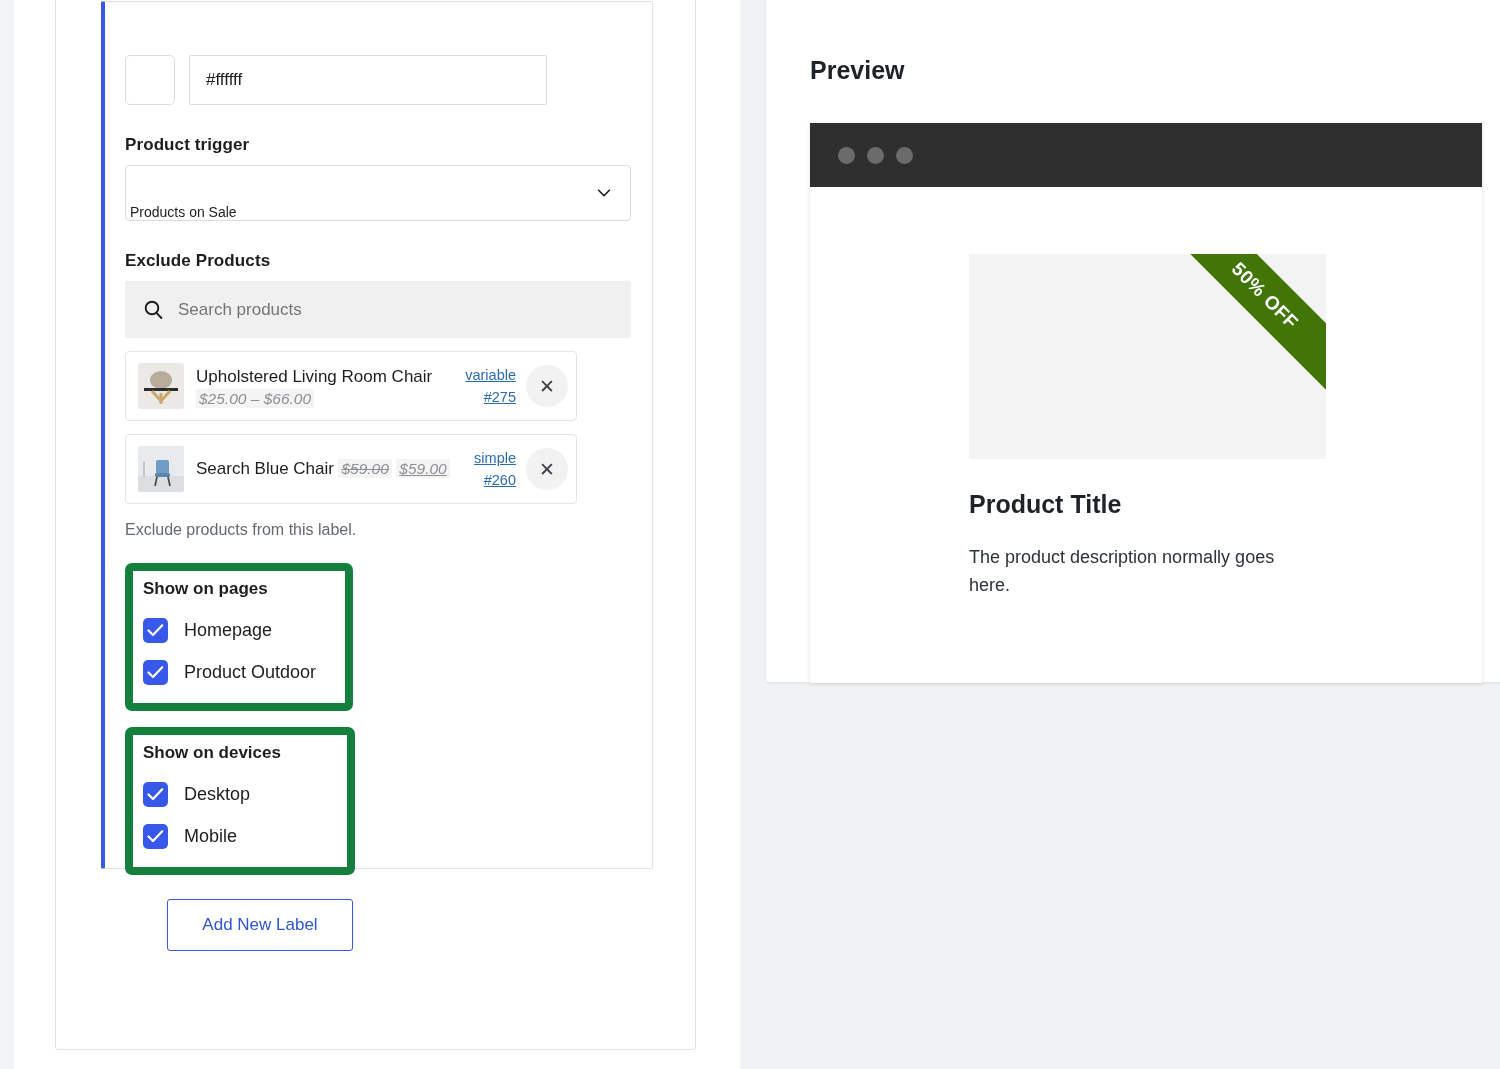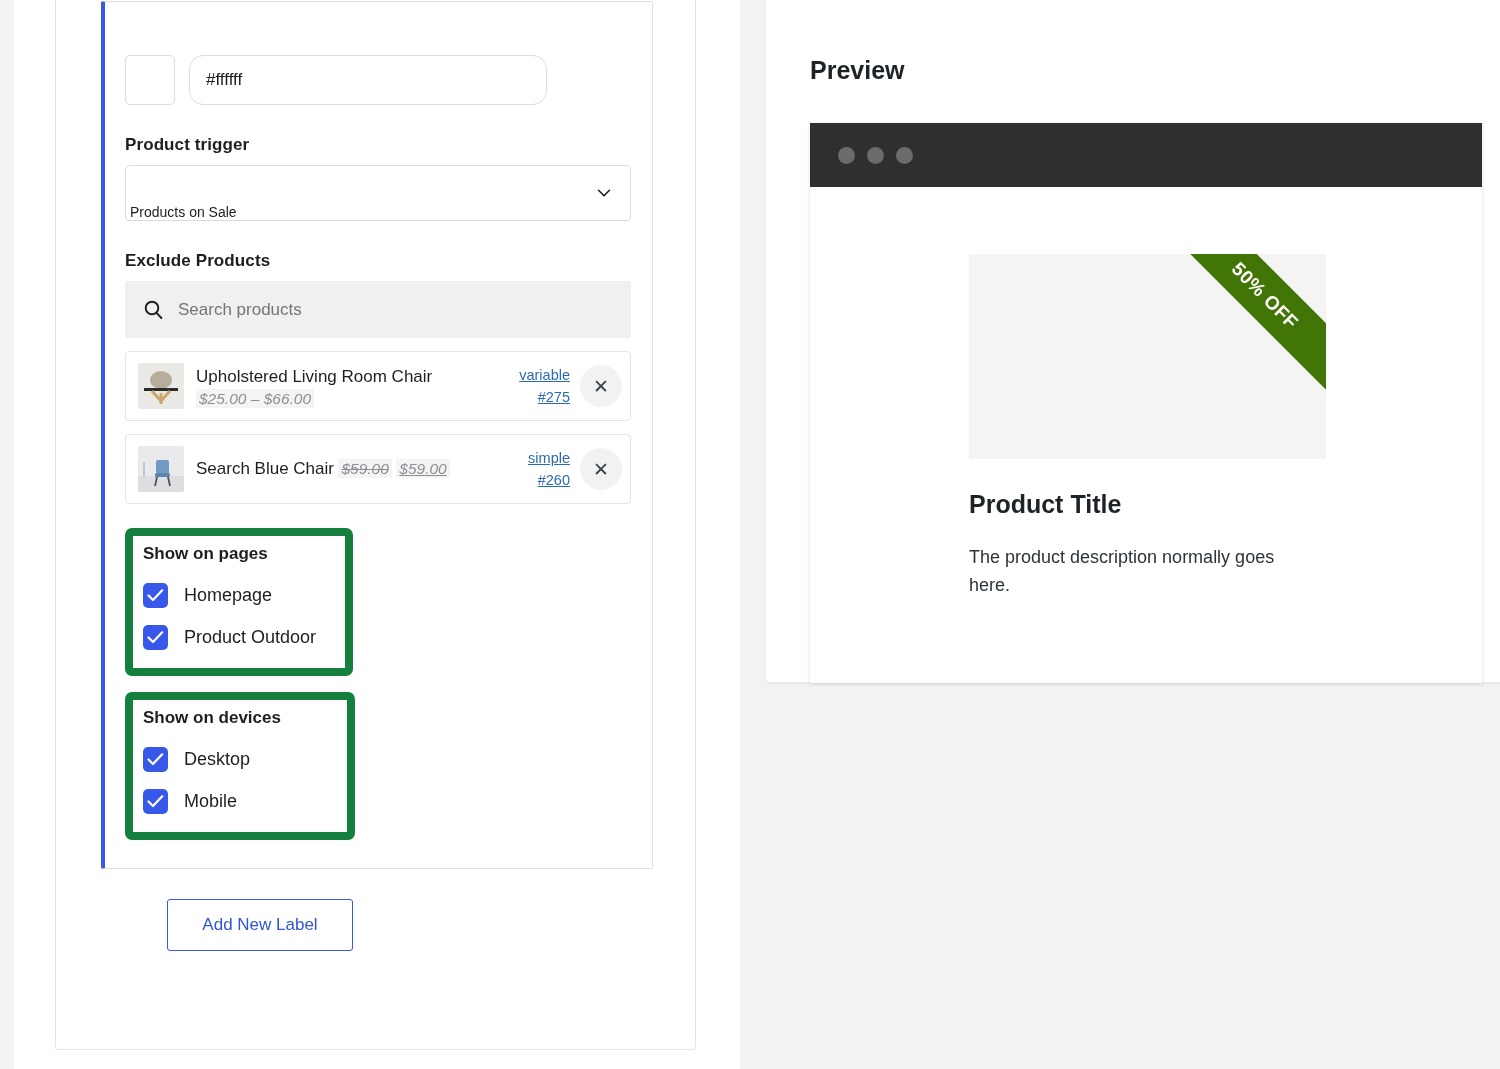--- a/index.html
+++ b/index.html
@@ -34,21 +34,21 @@
   .block-inner { position: absolute; left: 20px; top: 0; width: 510px; }
 
   
   .color-row { display: flex; align-items: center; gap: 14px; padding-top: 53px; }
   .color-swatch {
     width: 50px; height: 50px; background: #ffffff;
     border: 1px solid #dcdcde; border-radius: 5px; flex: none;
   }
   .color-input {
     width: 358px; height: 50px;
-    border: 1px solid #dcdcde; border-radius: 14px;
+    border: 1px solid #dcdcde; border-radius: 2px;
     background: #fff; padding: 0 16px;
     font-family: "Liberation Sans", sans-serif;
     font-size: 17px; color: #1e1e1e; outline: none;
   }
 
   
   .field-label {
     font-size: 17px; font-weight: 700; color: #1e1e1e;
     margin: 30px 0 10px 0; letter-spacing: .1px;
   }
@@ -73,21 +73,21 @@
   .search-box {
     width: 506px; height: 57px; background: #f0f0f1;
     border: none; border-radius: 2px;
     display: flex; align-items: center; gap: 14px;
     padding: 12px 18px; margin-top: 0;
   }
   .search-ph { font-size: 17px; color: #757575; }
 
   
   .prod-row {
-    width: 506px; min-height: 70px;
+    width: 452px; min-height: 70px;
     border: 1px solid #e4e4e4; border-radius: 4px;
     background: #fff;
     display: flex; align-items: center;
     margin-top: 13px; padding: 6px 8px 6px 12px;
     position: relative;
   }
   .thumb {
     width: 46px; height: 46px; border-radius: 3px;
     flex: none; overflow: hidden; background: #ebebeb;
   }
@@ -289,20 +289,21 @@
           </div>
           <div class="prod-links">
             <a class="plink">simple</a>
             <a class="plink">#260</a>
           </div>
           <button class="remove-btn">
             <span>✕</span>
           </button>
         </div>
 
+        <div class="helper">Exclude products from this label.</div>
 
         <div class="hl-group pages">
           <div class="group-title">Show on pages</div>
 
           <div class="cb-row">
             <span class="cb">
               <svg width="17" height="15" viewBox="0 0 17 15">
                 <path d="M1.5 7.5 L6 12 L15.2 2.3" fill="none" stroke="#fff" stroke-width="2.2" stroke-linecap="round" stroke-linejoin="round"></path>
               </svg>
             </span>

